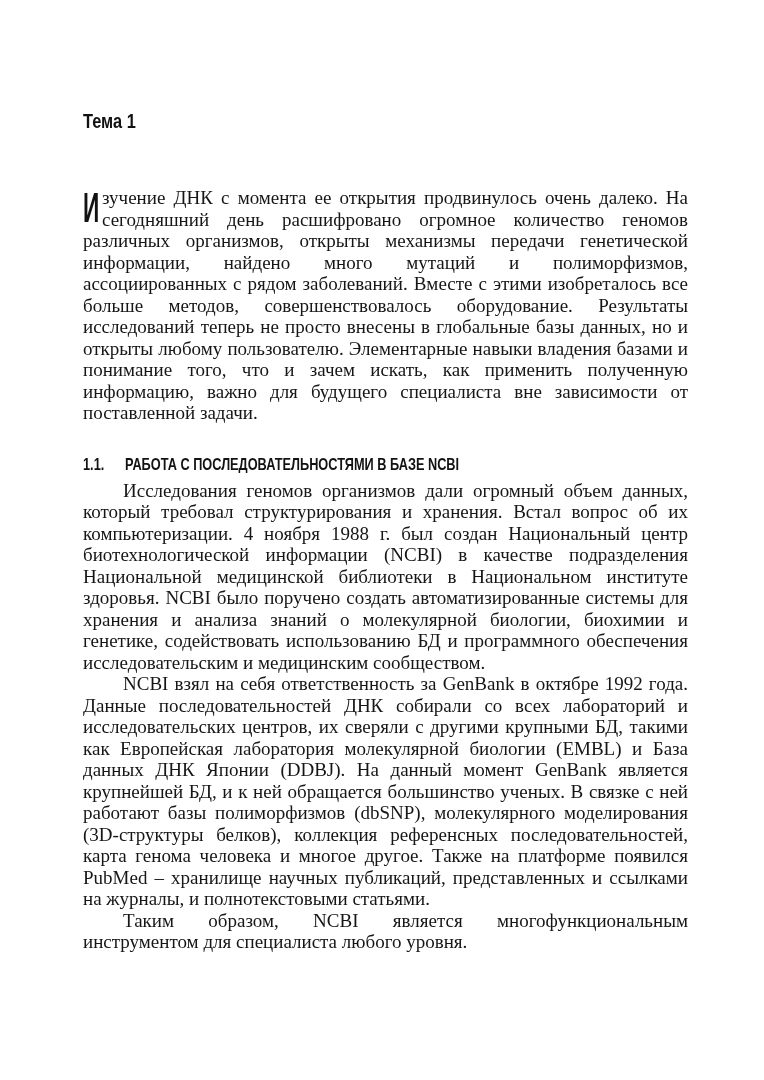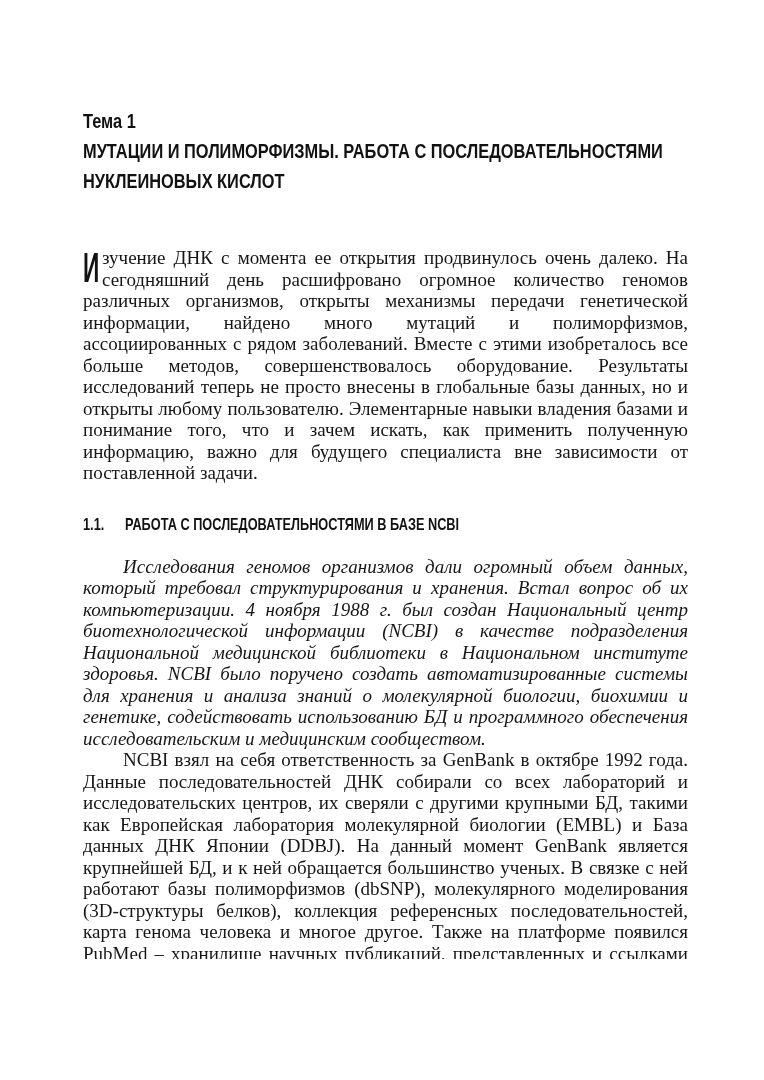--- a/index.html
+++ b/index.html
@@ -80,22 +80,21 @@
     transform-origin: 0 0;
   }
   .section-num {
     flex: 0 0 56px;
     width: 56px;
   }
   .para {
     text-indent: 40px;
   }
   .p-first {
-    margin-top: 20px;
-    font-style: italic;
+    margin-top: 4px;
   }
   .page-number {
     position: absolute;
     top: 982px;
     right: 76px;
     font-family: "Liberation Sans", "DejaVu Sans", sans-serif;
     font-weight: 700;
     font-size: 27px;
     line-height: 27px;
     transform: scaleX(0.52);
@@ -104,35 +103,32 @@
   }
 </style>
 </head>
 <body>
 
 <div class="page">
   <div class="content">
 
     <div class="hd kicker">Тема 1</div>
 
-    <div class="hd chapter-title">
-      <span class="line">МУТАЦИИ И ПОЛИМОРФИЗМЫ. РАБОТА С ПОСЛЕДОВАТЕЛЬНОСТЯМИ</span>
-      <span class="line">НУКЛЕИНОВЫХ КИСЛОТ</span>
-    </div>
 
     <p class="body-text intro">
       <span class="dropcap">И</span><span>зучение ДНК с момента ее открытия продвинулось очень далеко. На сегодняшний день расшифровано огромное количество геномов различных организмов, открыты механизмы передачи генетической информации, найдено много мутаций и полиморфизмов, ассоциированных с рядом заболеваний. Вместе с этими изобреталось все больше методов, совершенствовалось оборудование. Результаты исследований теперь не просто внесены в глобальные базы данных, но и открыты любому пользователю. Элементарные навыки владения базами и понимание того, что и зачем искать, как применить полученную информацию, важно для будущего специалиста вне зависимости от поставленной задачи.</span>
     </p>
 
     <div class="hd section-heading">
       <span class="section-num">1.1.</span>
       <span class="section-title">РАБОТА С ПОСЛЕДОВАТЕЛЬНОСТЯМИ В БАЗЕ NCBI</span>
     </div>
 
     <p class="body-text para p-first">Исследования геномов организмов дали огромный объем данных, который требовал структурирования и хранения. Встал вопрос об их компьютеризации. 4 ноября 1988 г. был создан Национальный центр биотехнологической информации (NCBI) в качестве подразделения Национальной медицинской библиотеки в Национальном институте здоровья. NCBI было поручено создать автоматизированные системы для хранения и анализа знаний о молекулярной биологии, биохимии и генетике, содействовать использованию БД и программного обеспечения исследовательским и медицинским сообществом.</p>
 
     <p class="body-text para">NCBI взял на себя ответственность за GenBank в октябре 1992 года. Данные последовательностей ДНК собирали со всех лабораторий и исследовательских центров, их сверяли с другими крупными БД, такими как Европейская лаборатория молекулярной биологии (EMBL) и База данных ДНК Японии (DDBJ). На данный момент GenBank является крупнейшей БД, и к ней обращается большинство ученых. В связке с ней работают базы полиморфизмов (dbSNP), молекулярного моделирования (3D-структуры белков), коллекция референсных последовательностей, карта генома человека и многое другое. Также на платформе появился PubMed – хранилище научных публикаций, представленных и ссылками на журналы, и полнотекстовыми статьями.</p>
 
+    <p class="body-text para">Таким образом, NCBI является многофункциональным инструментом для специалиста любого уровня.</p>
 
   </div>
 
   <div class="page-number">9</div>
 </div>
 
 </body></html>

